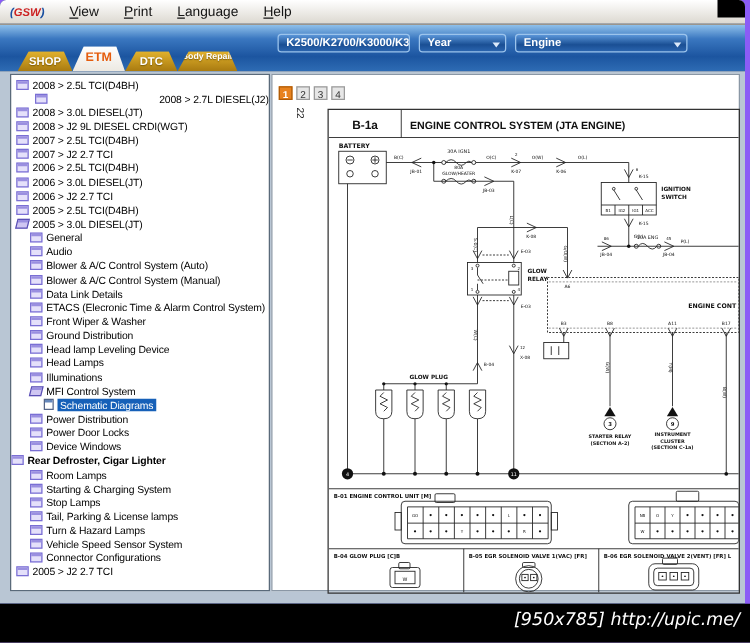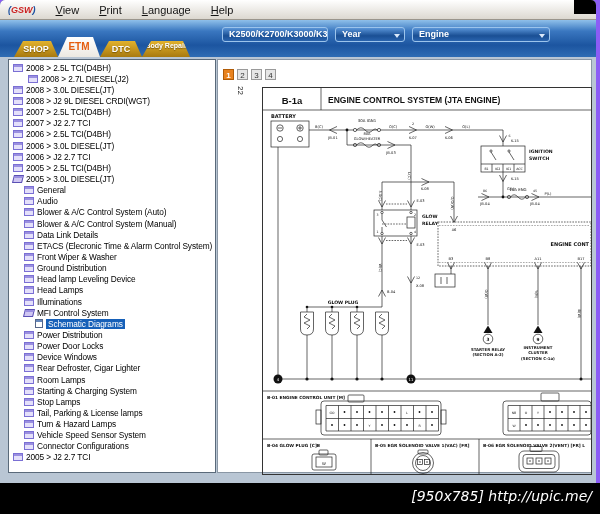--- a/index.html
+++ b/index.html
@@ -101,21 +101,21 @@
         <div class="select sel-engine"><span>Engine</span><span class="arr"></span></div>
       </div>
     </div>
 
     <div class="content">
       <div class="sidebar">
           <div class="tree-item" style="padding-left: 4px;">
             <span class="tree-icon icon-doc"></span>
             <span class="tree-label">2008 &gt; 2.5L TCI(D4BH)</span>
           </div>
-          <div class="tree-item" style="padding-left: 19px;">
+          <div class="tree-item" style="padding-left: 19px; justify-content: space-between;">
             <span class="tree-icon icon-doc"></span>
             <span class="tree-label">2008 &gt; 2.7L DIESEL(J2)</span>
           </div>
           <div class="tree-item" style="padding-left: 4px;">
             <span class="tree-icon icon-doc"></span>
             <span class="tree-label">2008 &gt; 3.0L DIESEL(JT)</span>
           </div>
           <div class="tree-item" style="padding-left: 4px;">
             <span class="tree-icon icon-doc"></span>
             <span class="tree-label">2008 &gt; J2 9L DIESEL CRDI(WGT)</span>
@@ -205,21 +205,21 @@
             <span class="tree-label">Power Distribution</span>
           </div>
           <div class="tree-item" style="padding-left: 15px;">
             <span class="tree-icon icon-doc"></span>
             <span class="tree-label">Power Door Locks</span>
           </div>
           <div class="tree-item" style="padding-left: 15px;">
             <span class="tree-icon icon-doc"></span>
             <span class="tree-label">Device Windows</span>
           </div>
-          <div class="tree-item" style="padding-left: 15px;">
+          <div class="tree-item" style=" font-weight: bold;">
             <span class="tree-icon icon-doc"></span>
             <span class="tree-label">Rear Defroster, Cigar Lighter</span>
           </div>
           <div class="tree-item" style="padding-left: 15px;">
             <span class="tree-icon icon-doc"></span>
             <span class="tree-label">Room Lamps</span>
           </div>
           <div class="tree-item" style="padding-left: 15px;">
             <span class="tree-icon icon-doc"></span>
             <span class="tree-label">Starting &amp; Charging System</span>

